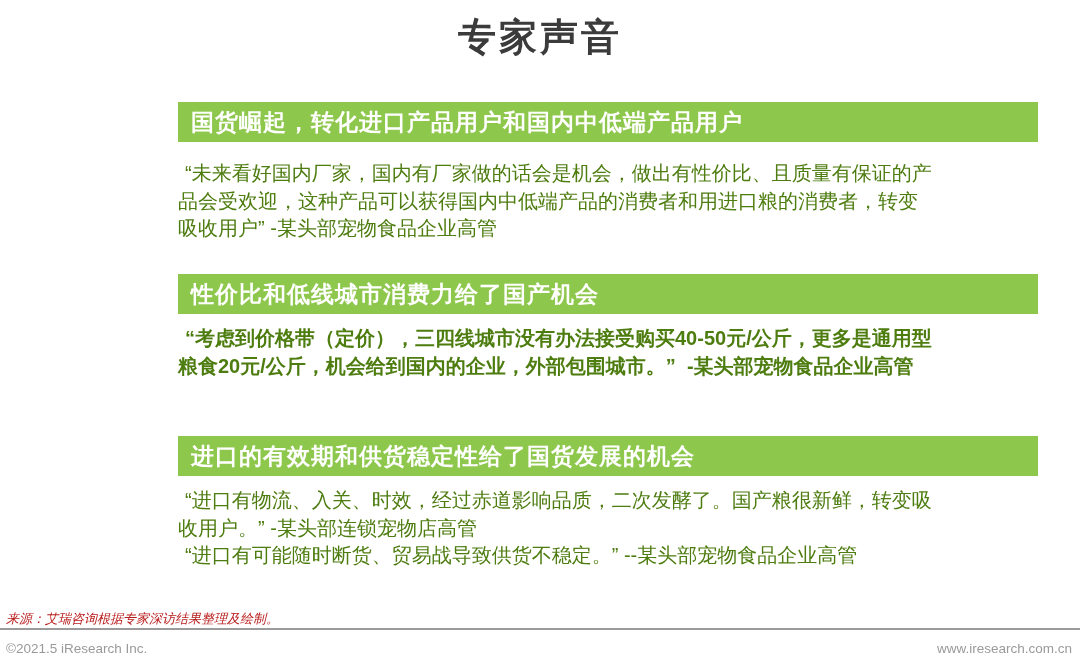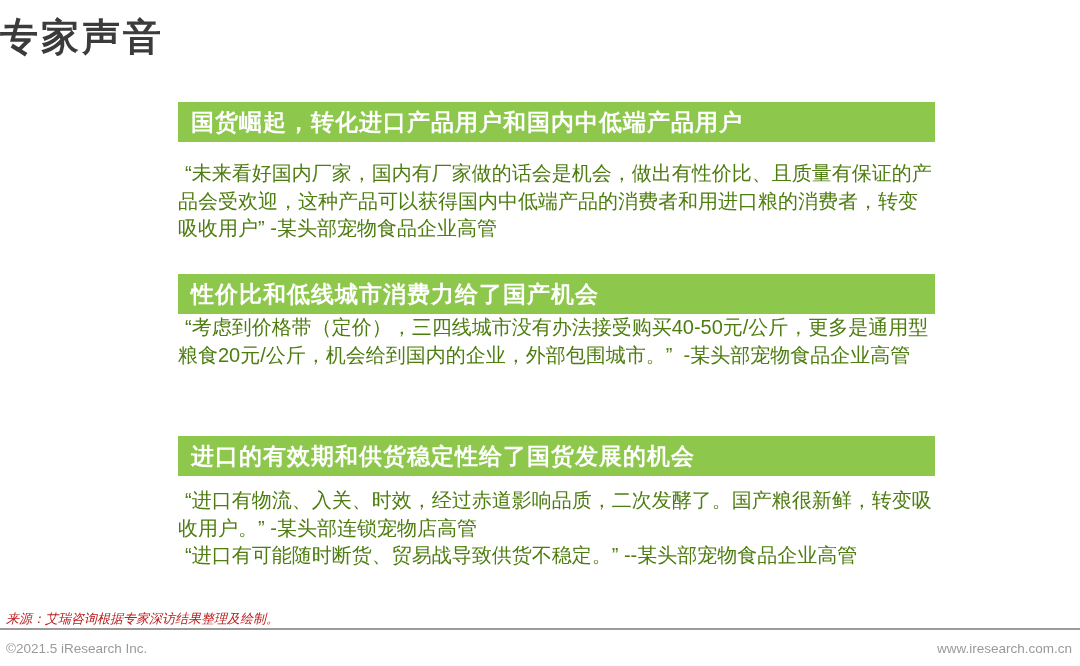--- a/index.html
+++ b/index.html
@@ -13,31 +13,31 @@
     width: 1080px;
     height: 666px;
     background: #ffffff;
     overflow: hidden;
   }
   .page-title {
     position: absolute;
     top: 12px;
     left: 0;
     width: 1080px;
-    text-align: left;
+    text-align: center;
     font-size: 38px;
     font-weight: 700;
     color: #3b3b3b;
     letter-spacing: 3px;
     font-family: Liberation Serif, serif;
   }
   .section-bar {
     position: absolute;
     left: 178px;
-    width: 757px;
+    width: 860px;
     height: 40px;
     background: #8dc74b;
     box-sizing: border-box;
     display: flex;
     align-items: center;
   }
   .section-bar .bar-label {
     padding-left: 13px;
     font-size: 23px;
     font-weight: 700;
@@ -55,21 +55,21 @@
     color: #4d7c0f;
     font-size: 20px;
     line-height: 27.5px;
   }
   .quote-block p {
     margin: 0;
     text-indent: 7px;
     white-space: pre-wrap;
   }
   .quotes-1 { top: 160px; }
-  .quotes-2 { top: 314px; }
+  .quotes-2 { top: 325px; font-weight: bold; }
   .quotes-3 { top: 487px; }
   .source-note {
     position: absolute;
     left: 6px;
     top: 610px;
     font-size: 13px;
     color: #b91c1c;
     font-style: italic;
   }
   .footer-rule {

